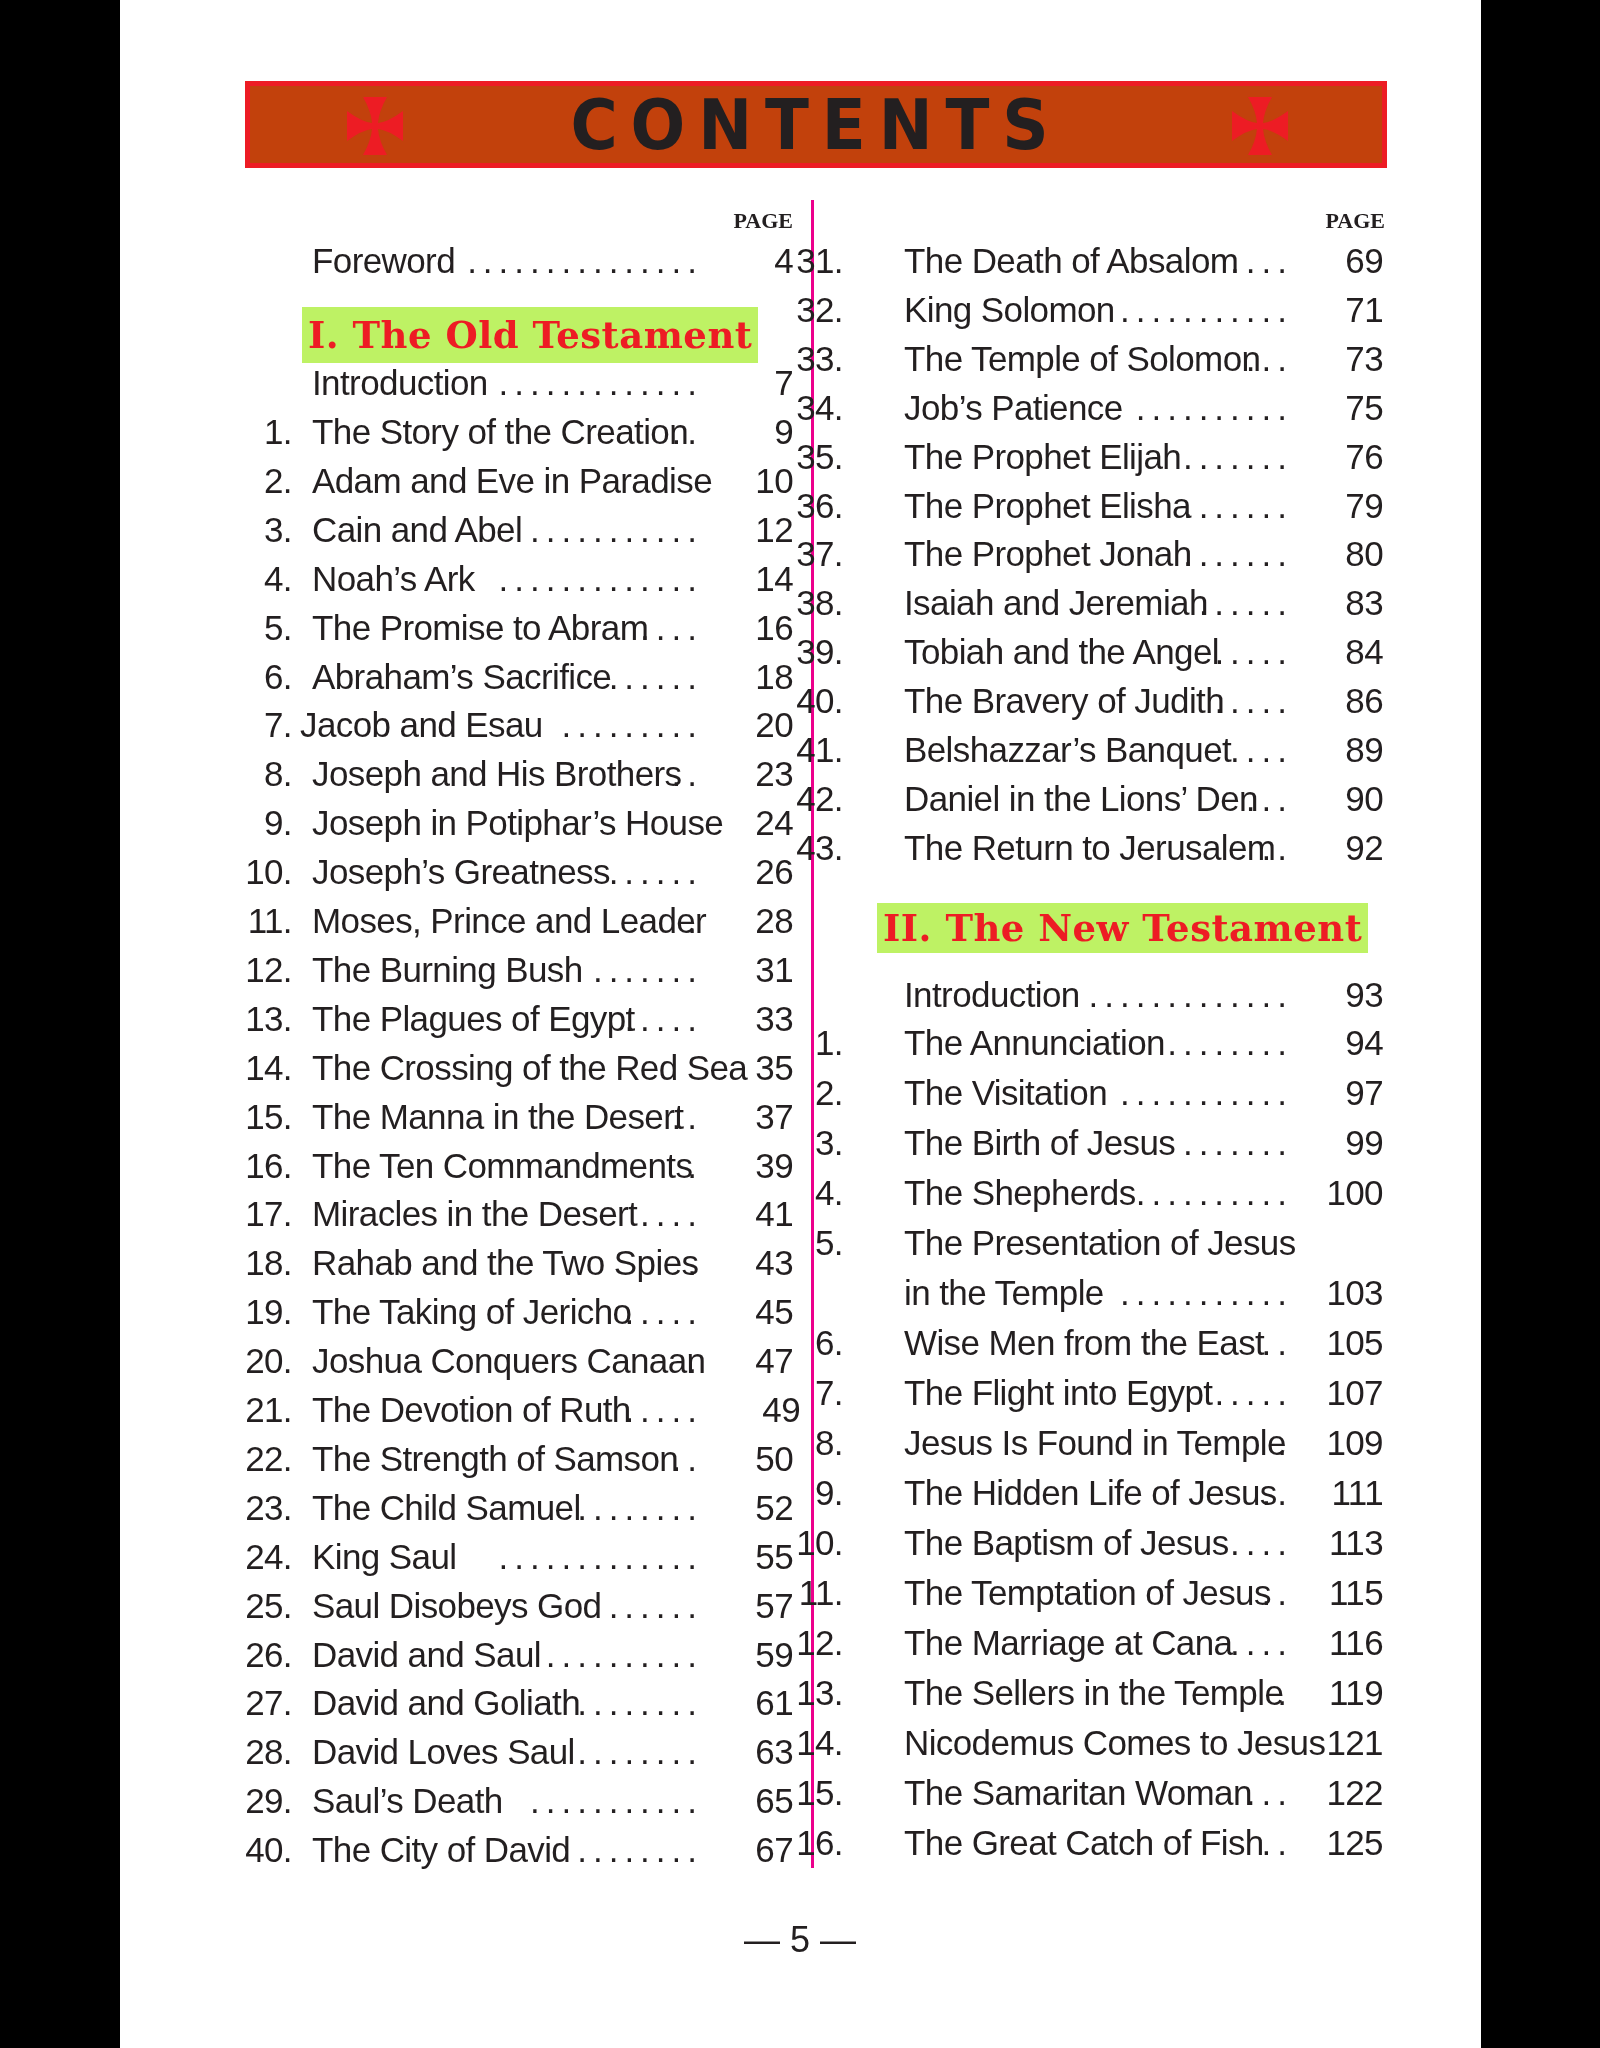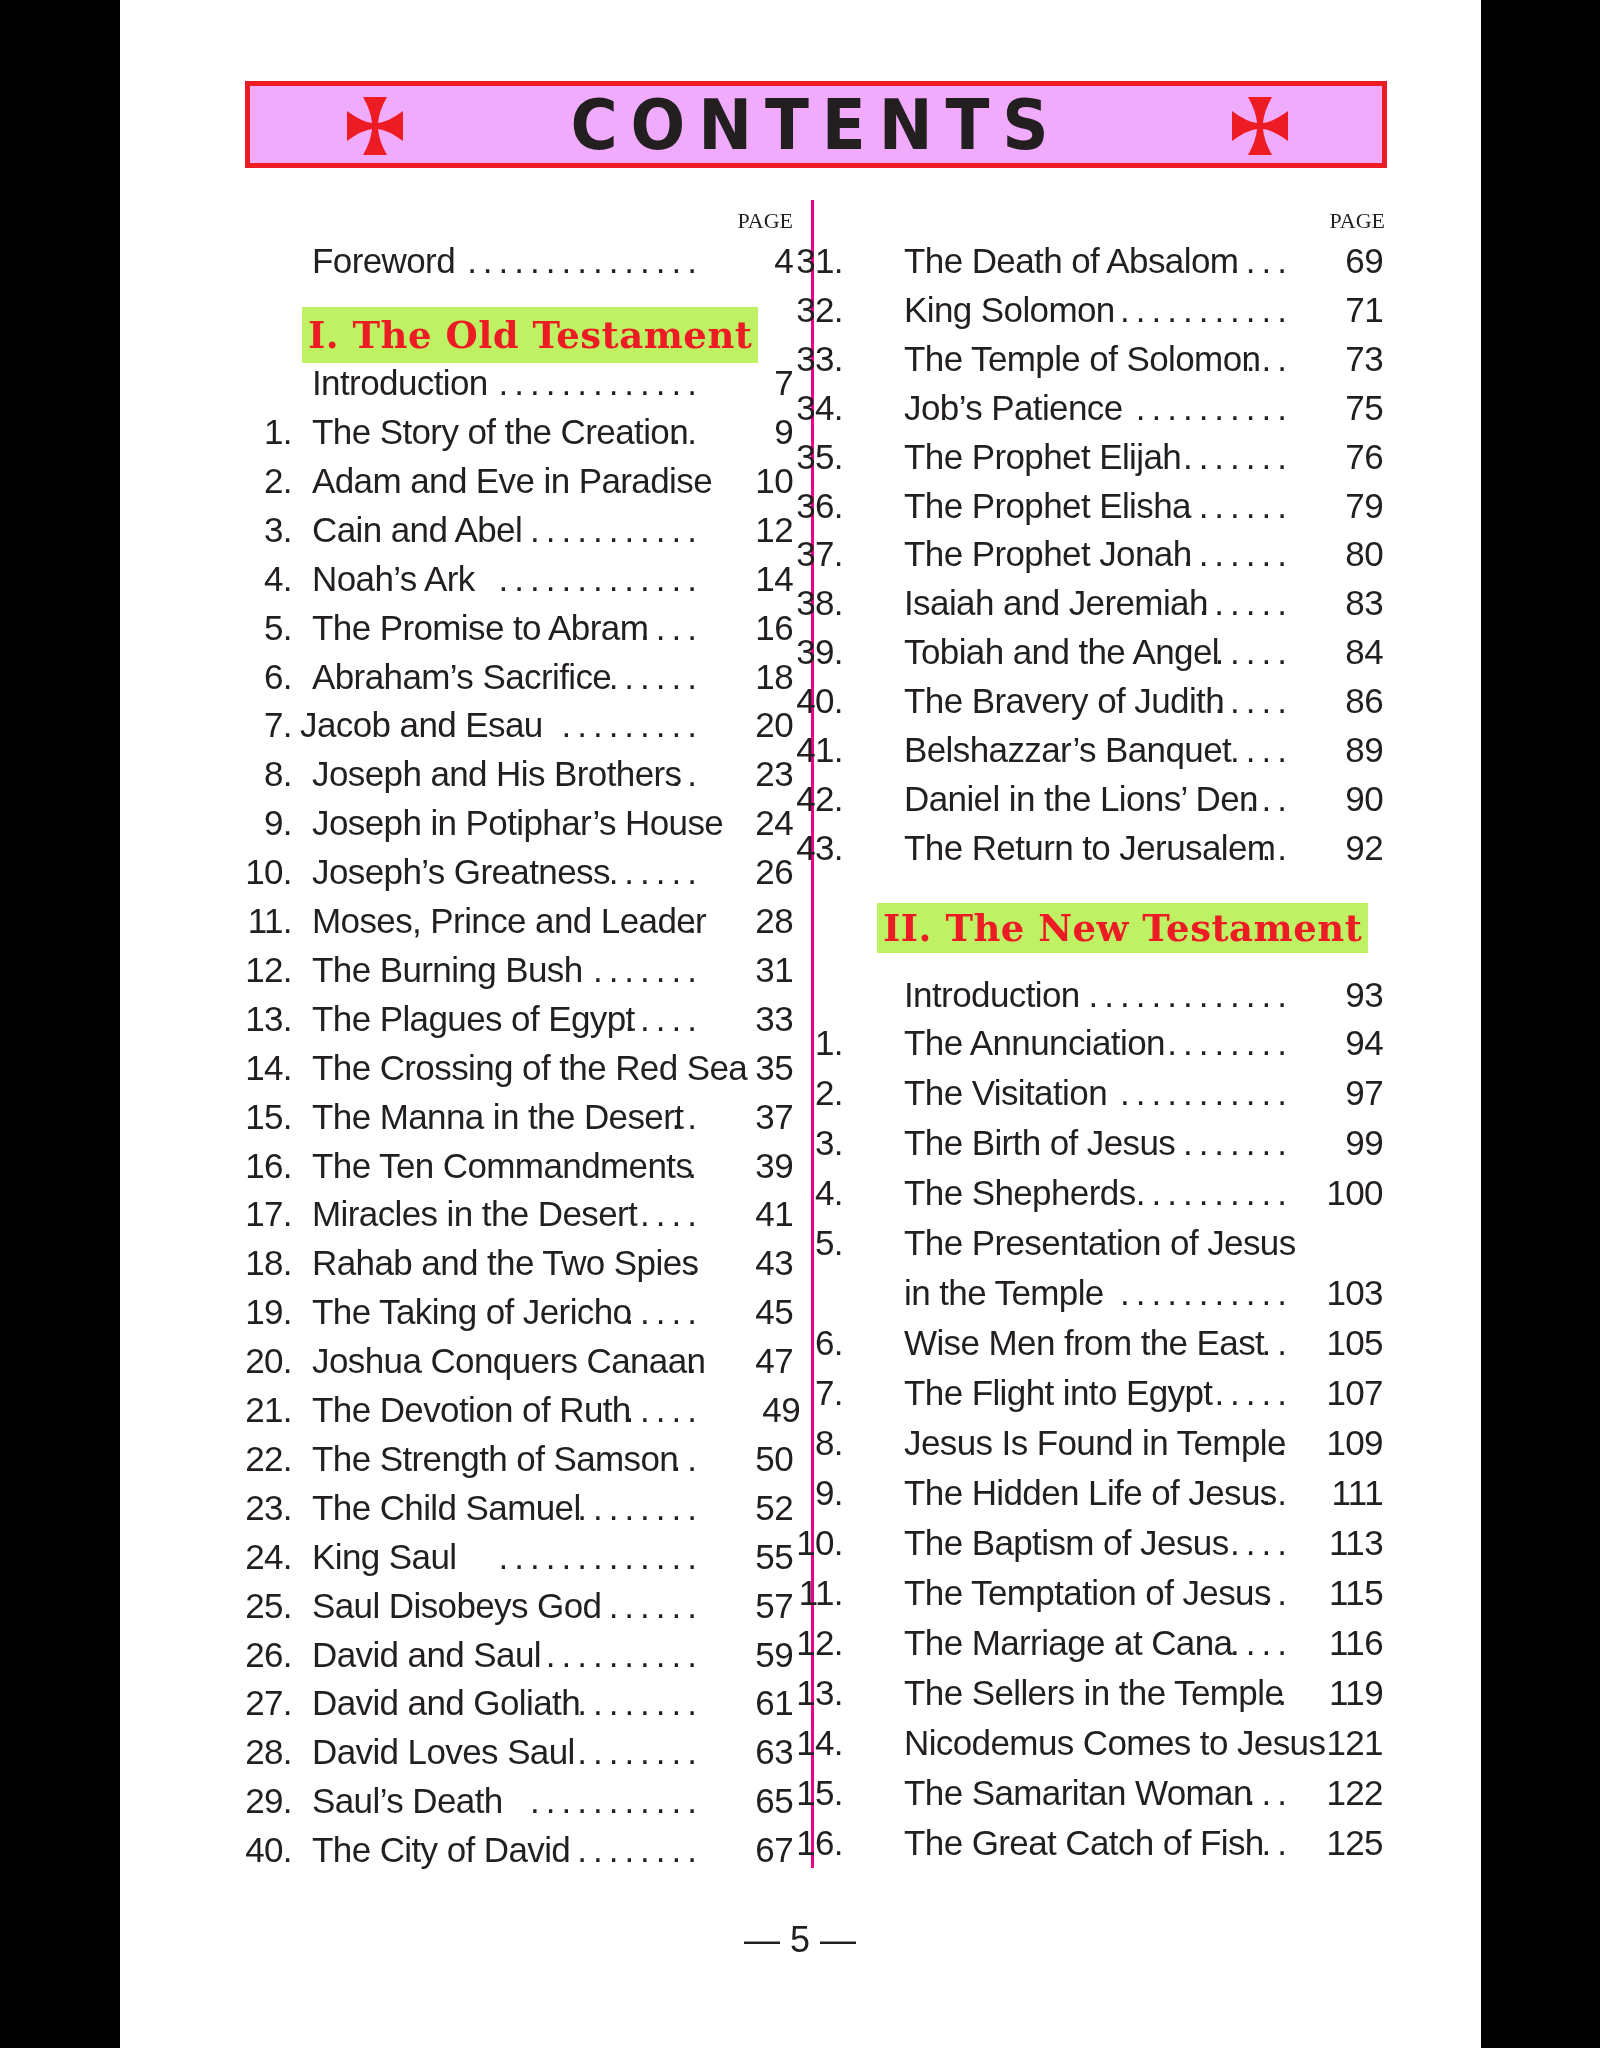--- a/index.html
+++ b/index.html
@@ -8,36 +8,36 @@
     background: #000000;
     font-family: "Liberation Sans", sans-serif;
     color: #231f20;
   }
   .page {
     position: absolute; left: 120px; top: 0; width: 1361px; height: 2048px;
     background: #ffffff;
   }
   .header-box {
     position: absolute; left: 245px; top: 81px; width: 1132px; height: 77px;
-    background: #f0abfc; border: 5px solid #ed1c24;
+    background: #c2410c; border: 5px solid #ed1c24;
   }
   .header-title {
     position: absolute; left: 0; right: 0; top: 4px; text-align: center;
     font-family: "DejaVu Sans", sans-serif; font-weight: bold;
     font-size: 70px; letter-spacing: 14px; line-height: 70px;
     color: #231f20; transform: scaleX(0.92);
   }
   .cross { position: absolute; width: 56px; height: 58px; }
   .divider {
     position: absolute; left: 811px; top: 200px; width: 3px; height: 1668px;
     background: #ec008c;
   }
   .page-label {
     position: absolute; top: 208px;
-    font-family: "Liberation Serif", serif; font-weight: normal; font-size: 22px;
+    font-family: "Liberation Serif", serif; font-weight: bold; font-size: 22px;
     text-align: right; width: 100px; color: #231f20;
   }
   .row {
     position: absolute; height: 48px; font-size: 35px; line-height: 48px;
     white-space: nowrap; letter-spacing: -0.6px;
   }
   .row .num { position: absolute; text-align: right; width: 60px; }
   .row .title { position: absolute; }
   .row .dots { position: absolute; text-align: right; letter-spacing: 6px; color: #231f20; }
   .row .pg { position: absolute; text-align: right; width: 80px; }

